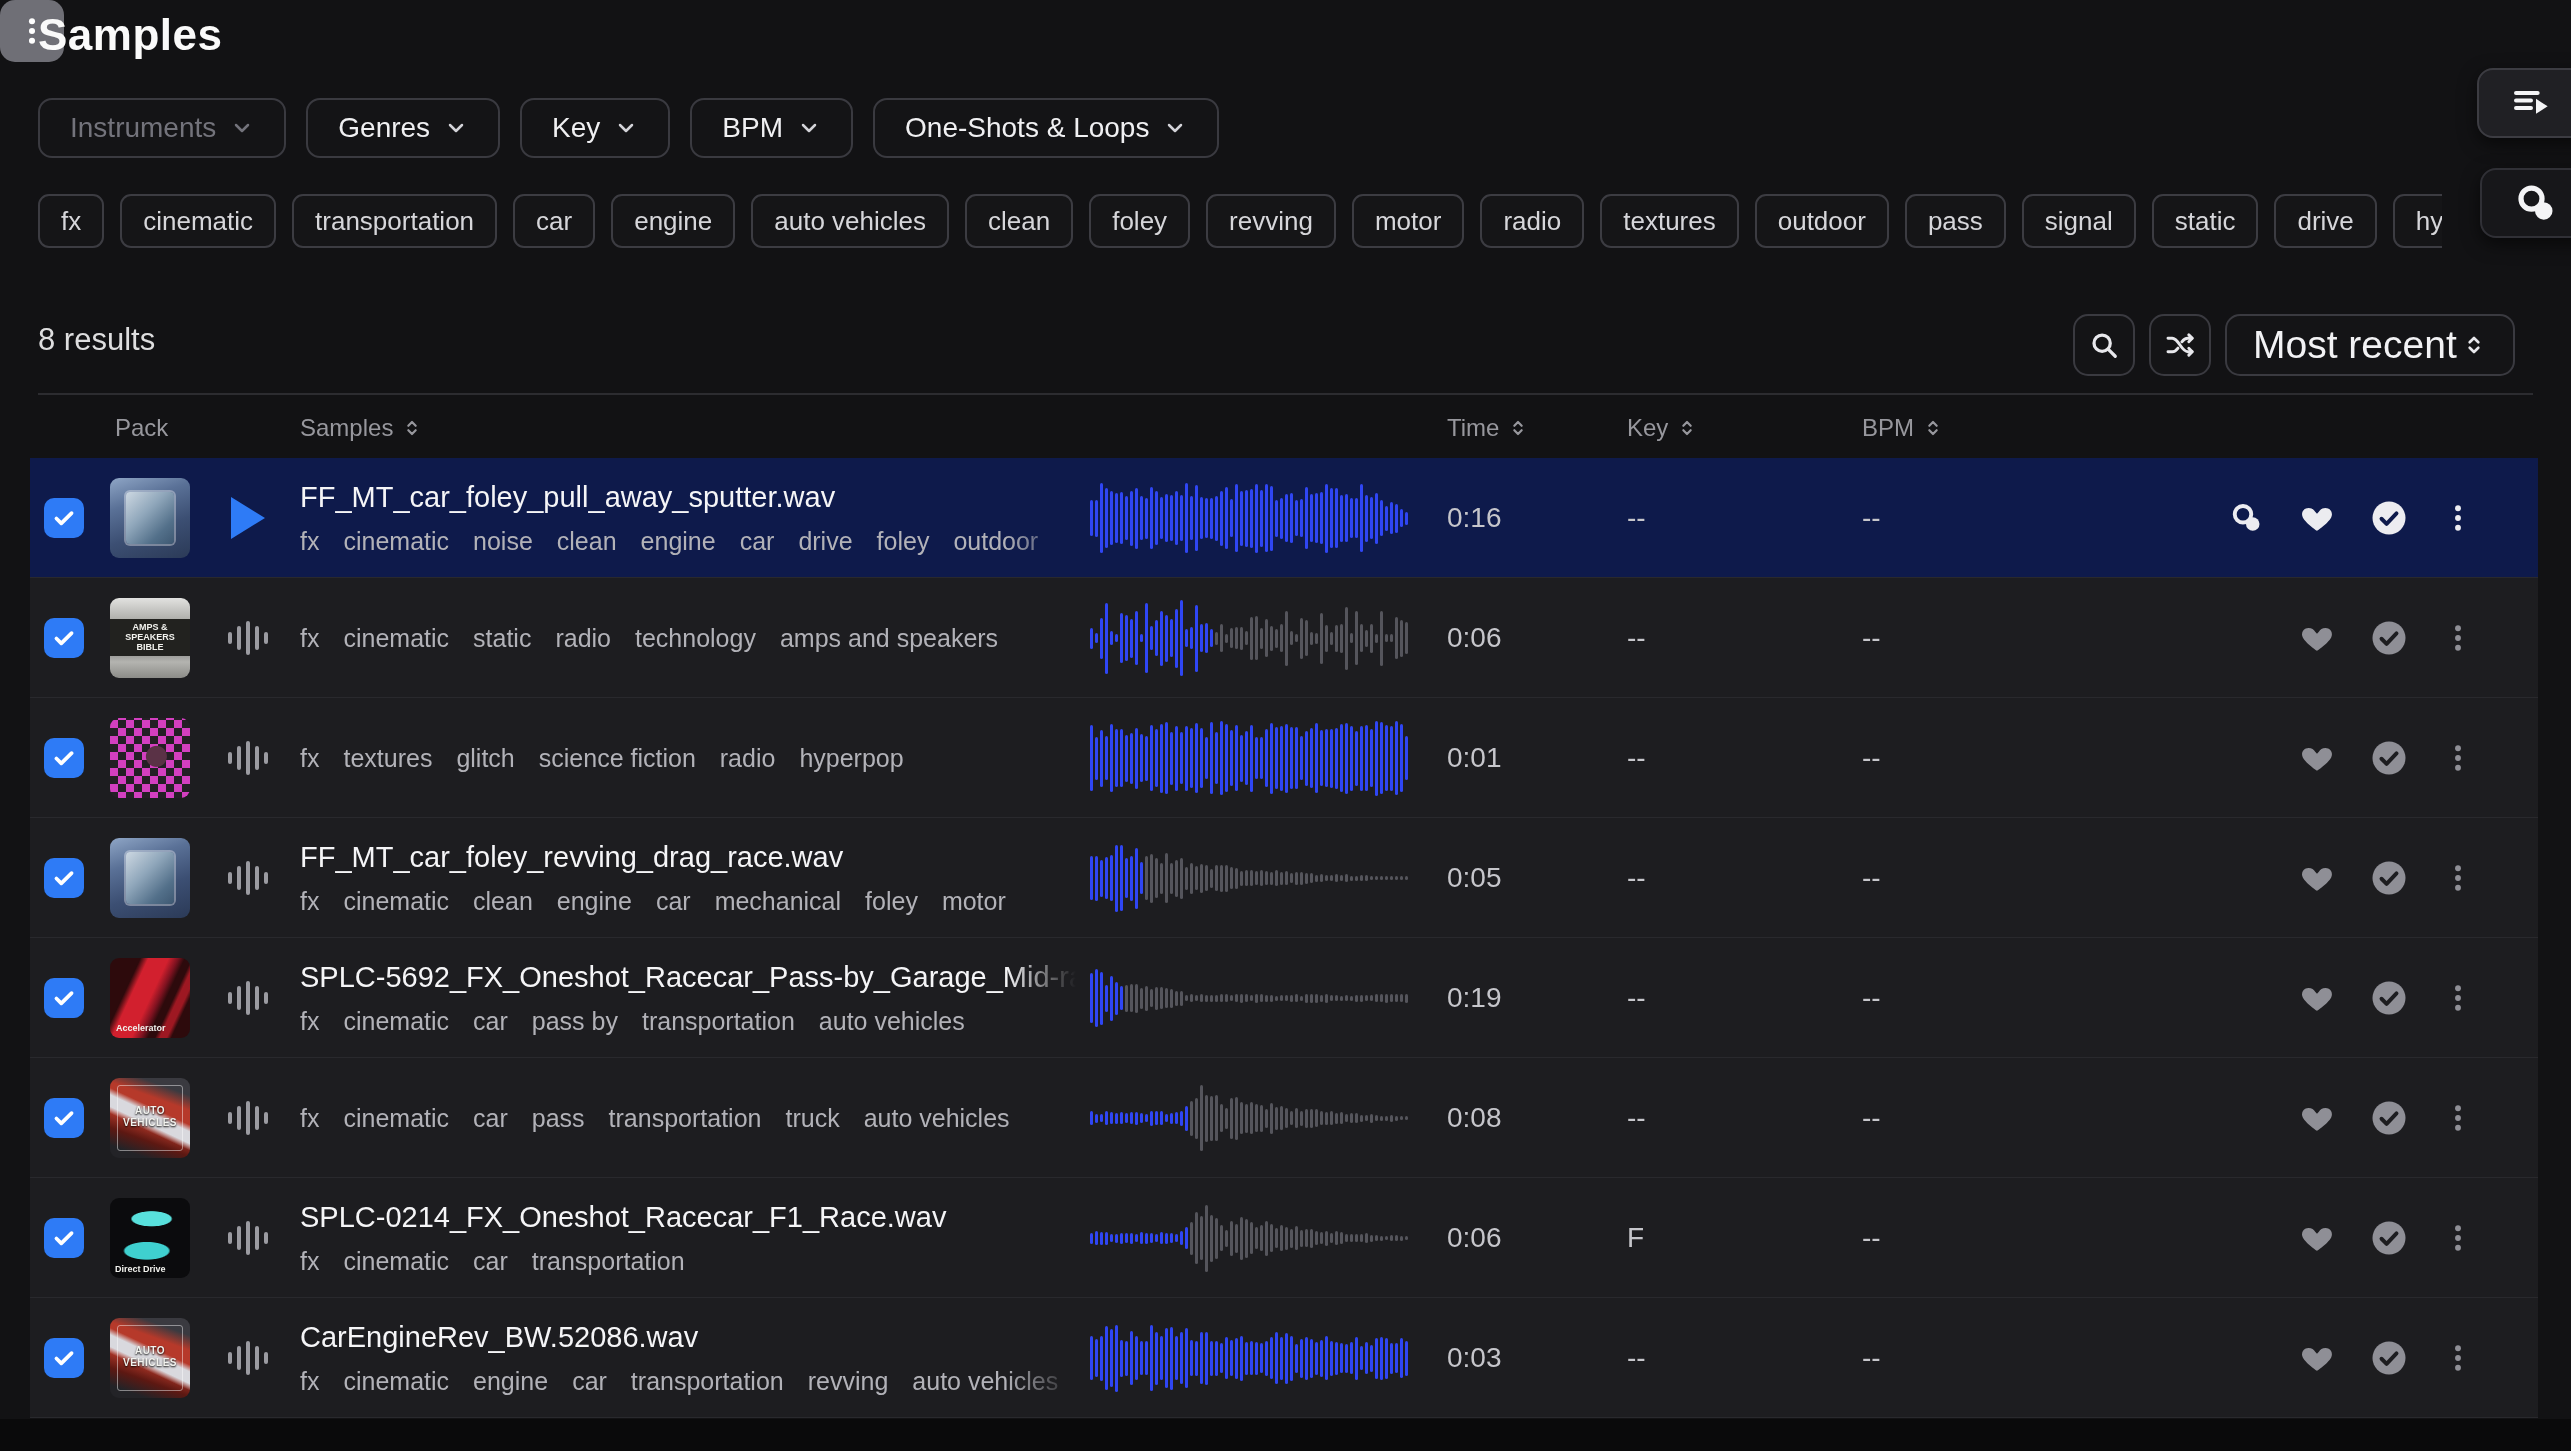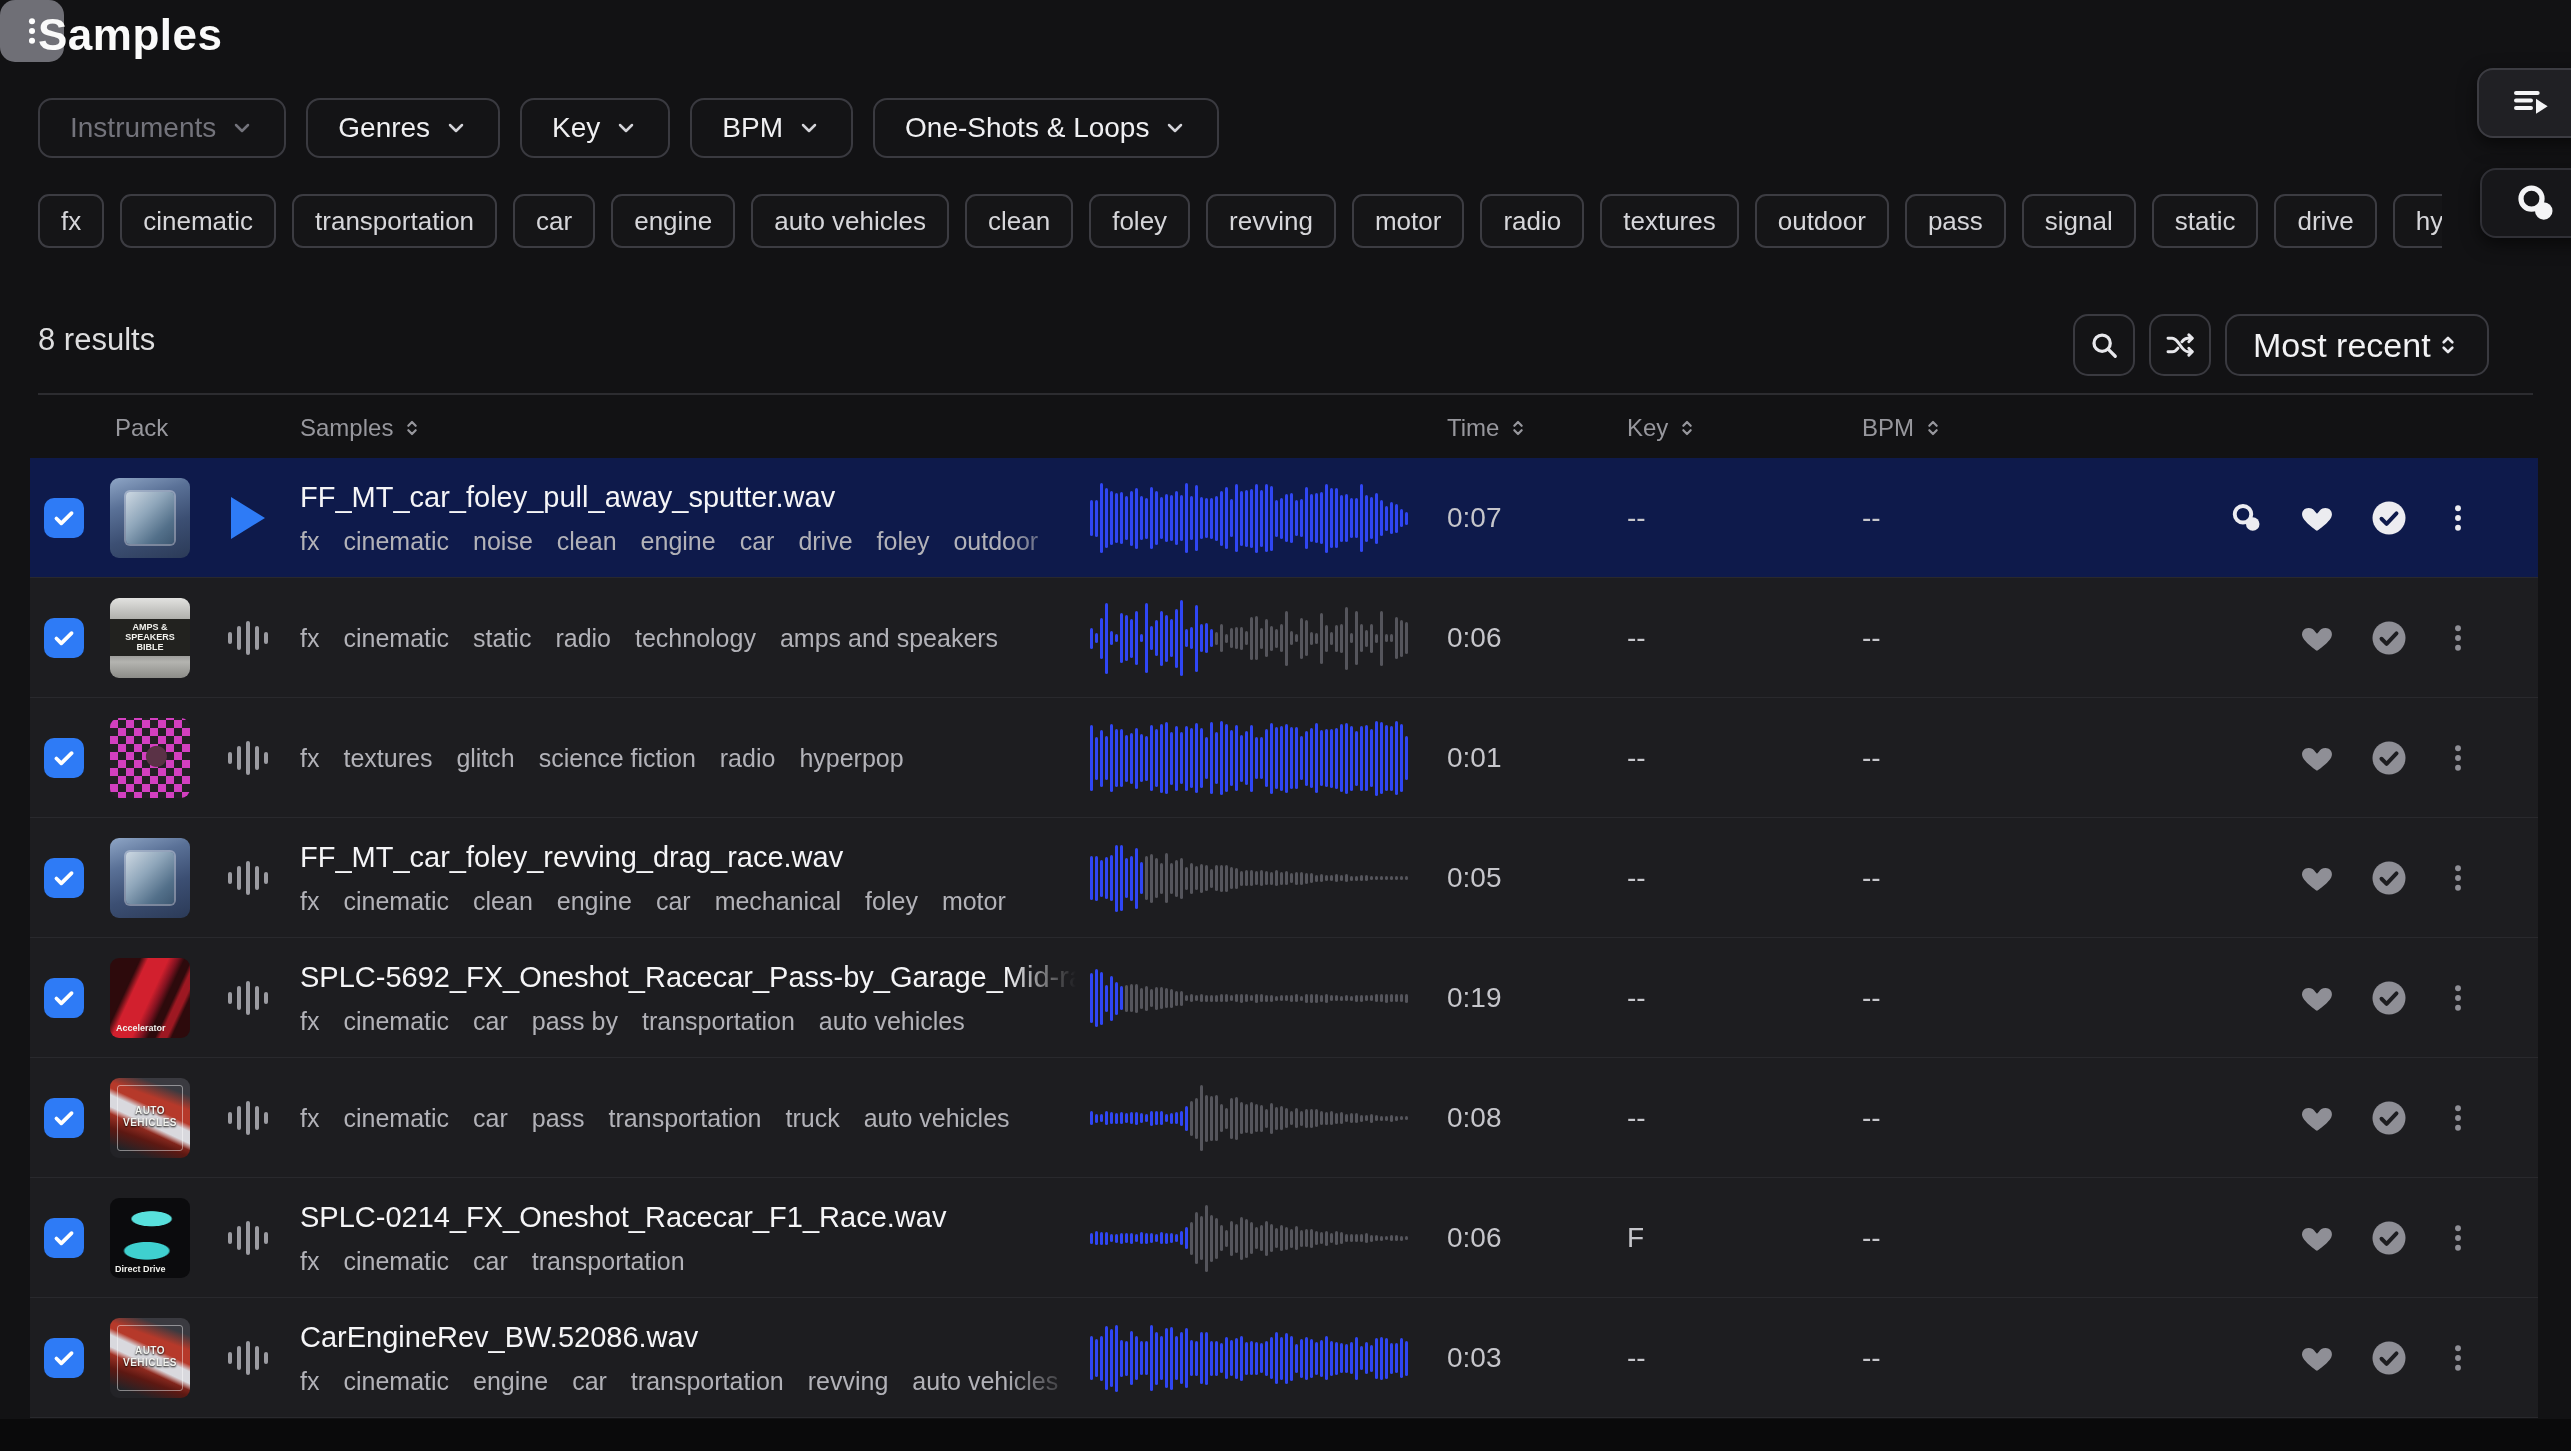--- a/index.html
+++ b/index.html
@@ -28,21 +28,21 @@
   .more-chips-btn { left:2443px; top:190px; width:64px; height:62px; background:#6f6f76; border-radius:15px; z-index:2;
                     display:flex; align-items:center; justify-content:center; cursor:pointer; }
 
   
   .results-count { position:absolute; left:38px; top:322px; font-size:31px; color:#dededf; }
   .icon-btn { position:absolute; width:62px; height:62px; border:2px solid #3a3a40; border-radius:15px; background:#141416;
               display:flex; align-items:center; justify-content:center; cursor:pointer; }
   .search-btn { left:2073px; top:314px; }
   .shuffle-btn { left:2149px; top:314px; }
   .sort-btn { position:absolute; left:2225px; top:314px; height:62px; padding:0 26px; display:flex; align-items:center; gap:4px;
-              border:2px solid #3a3a40; border-radius:15px; background:#141416; color:#f2f2f4; font-size:34px; cursor:pointer; }
+              border:2px solid #3a3a40; border-radius:15px; background:#141416; color:#f2f2f4; font-size:39px; cursor:pointer; }
   .results-divider { position:absolute; left:38px; top:393px; width:2495px; height:2px; background:#2c2c30; }
 
   
   .thead { position:absolute; left:0; top:400px; width:2571px; height:58px; }
   .th { position:absolute; top:14px; display:flex; align-items:center; gap:8px; color:#97979d; font-size:24px; cursor:pointer; }
   .th.no-sort { cursor:default; }
   .th-pack { left:115px; } .th-filename { left:300px; } .th-time { left:1447px; } .th-key { left:1627px; } .th-bpm { left:1862px; }
 
   
   .table { position:absolute; left:30px; top:458px; width:2508px; }
@@ -331,21 +331,21 @@
           <i style="height: 47px; background: rgb(47, 70, 244);"></i>
           <i style="height: 42px; background: rgb(47, 70, 244);"></i>
           <i style="height: 51px; background: rgb(47, 70, 244);"></i>
           <i style="height: 36px; background: rgb(47, 70, 244);"></i>
           <i style="height: 25px; background: rgb(47, 70, 244);"></i>
           <i style="height: 32px; background: rgb(47, 70, 244);"></i>
           <i style="height: 29px; background: rgb(47, 70, 244);"></i>
           <i style="height: 18px; background: rgb(47, 70, 244);"></i>
           <i style="height: 13px; background: rgb(47, 70, 244);"></i>
         </div>
-    <div class="cell cell-time">0:07</div>
+    <div class="cell cell-time">0:16</div>
     <div class="cell cell-key">--</div>
     <div class="cell cell-bpm">--</div>
     <div class="ract act-similar only-selected">
       <svg width="36" height="36" viewBox="0 0 24 24">
             <circle cx="10" cy="9.5" r="5.5" fill="none" stroke="#ececf0" stroke-width="2.6"></circle>
             <circle cx="16.5" cy="16" r="4.5" fill="#ececf0"></circle>
           </svg>
     </div>
     <div class="ract act-heart">
       <svg width="34" height="34" viewBox="0 0 24 24">

